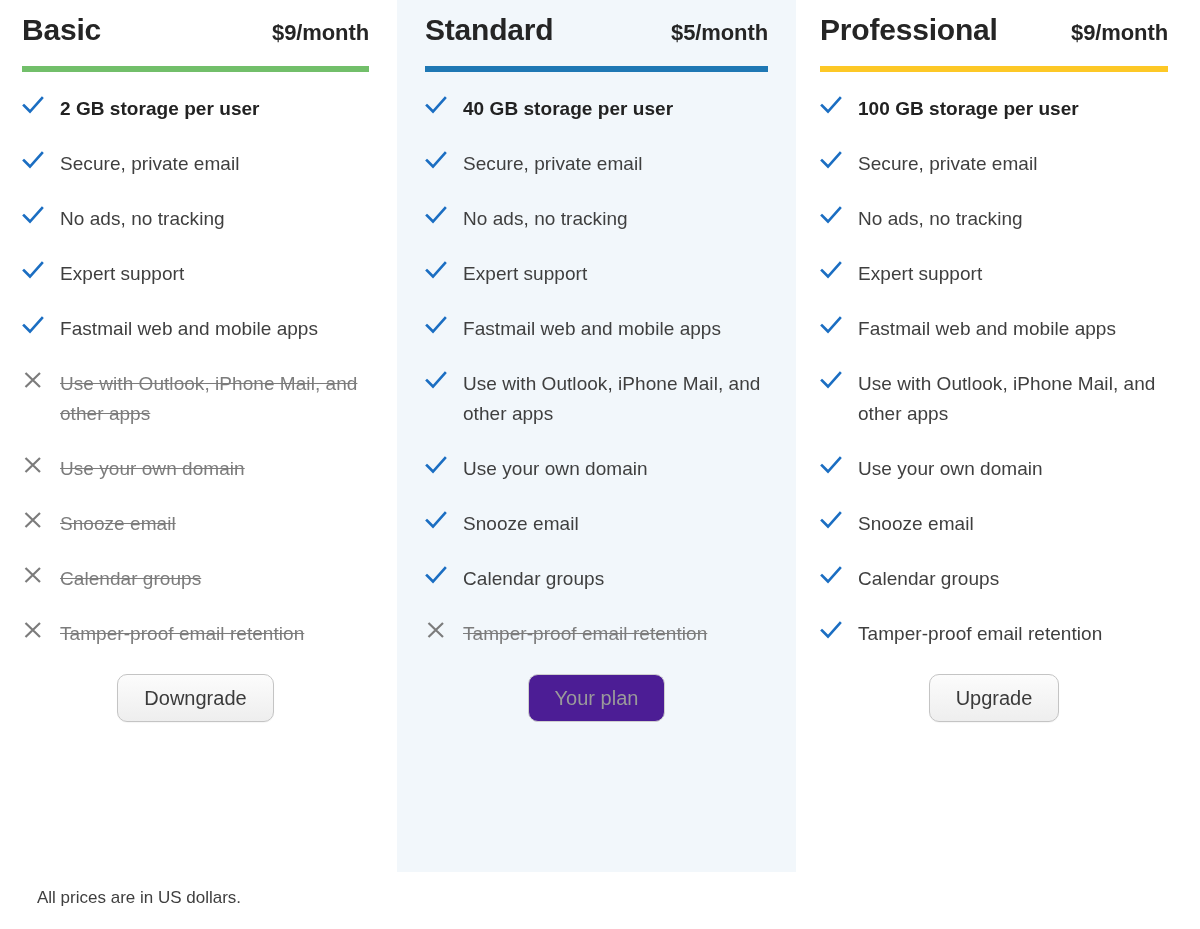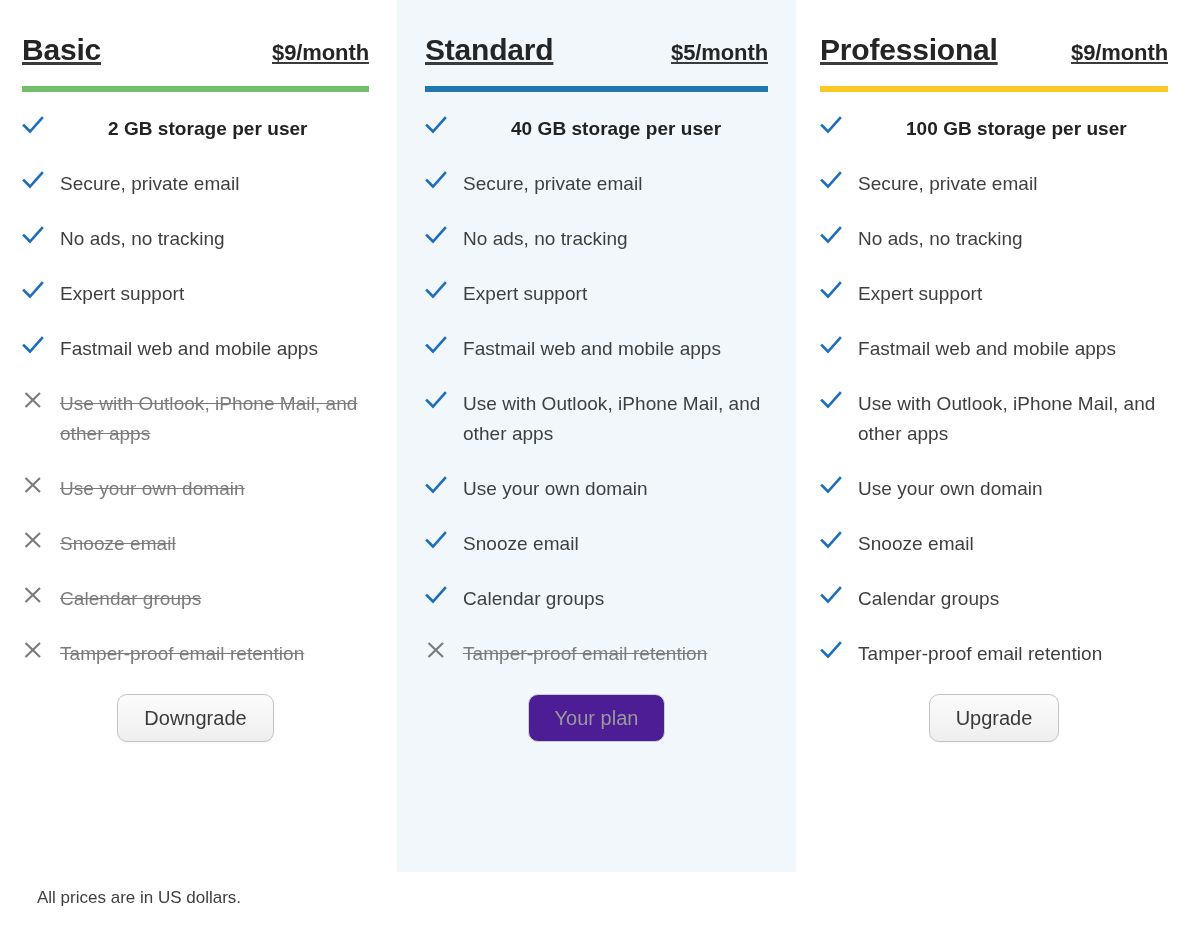--- a/index.html
+++ b/index.html
@@ -41,23 +41,22 @@
   .plan.professional {
     width: 404px;
     padding: 0 32px 0 24px;
     background: #ffffff;
   }
 
   .plan-header {
     display: flex;
     align-items: baseline;
     justify-content: space-between;
-    padding-top: 32px;
+    padding-top: 12px;
     padding-bottom: 0;
-    text-decoration: underline;
   }
   .plan-name {
     font-size: 30px;
     font-weight: bold;
     color: #252525;
     letter-spacing: -0.2px;
     line-height: 1.2;
   }
   .plan-price {
     font-size: 22px;
@@ -96,21 +95,20 @@
 
   .feature .label {
     font-size: 19px;
     line-height: 1.58;
     color: #3f3f3f;
     letter-spacing: 0.05px;
   }
   .feature.bold .label {
     font-weight: bold;
     color: #222222;
-    margin-left: 48px;
   }
   .feature.off .label {
     color: #7c7c7c;
     text-decoration: line-through;
     text-decoration-color: #7c7c7c;
   }
 
   .plan-action {
     display: flex;
     justify-content: center;

